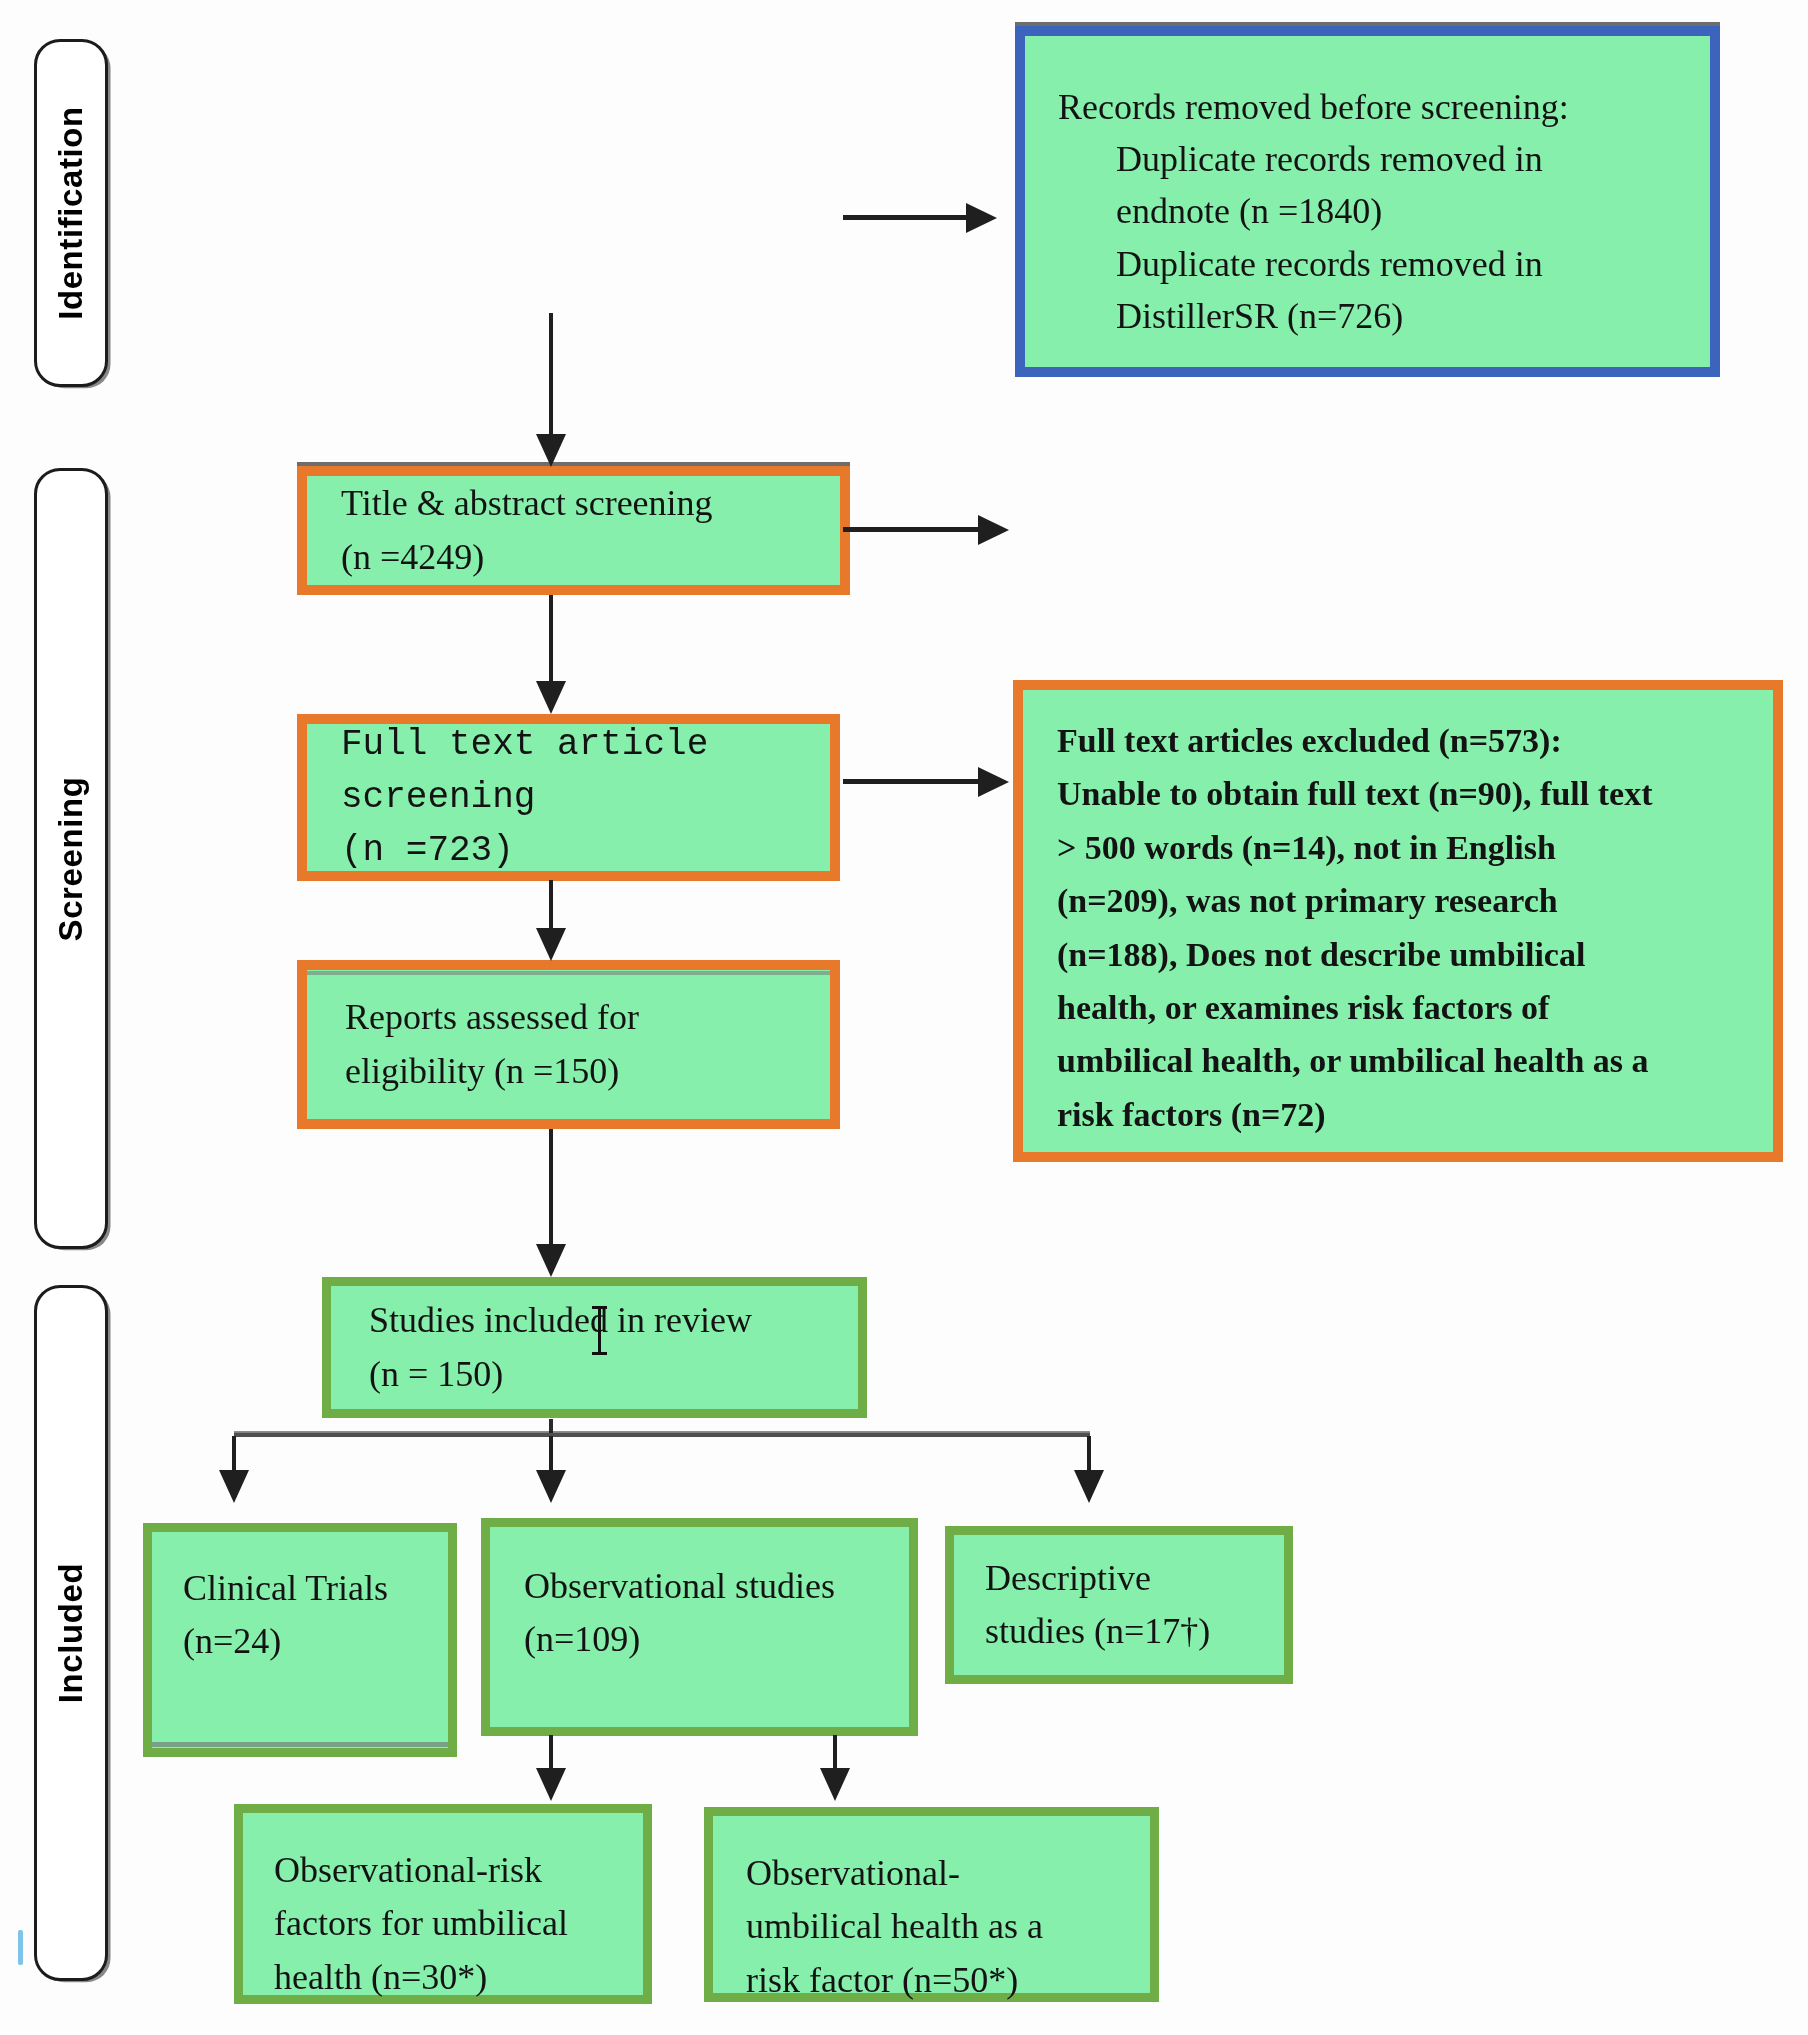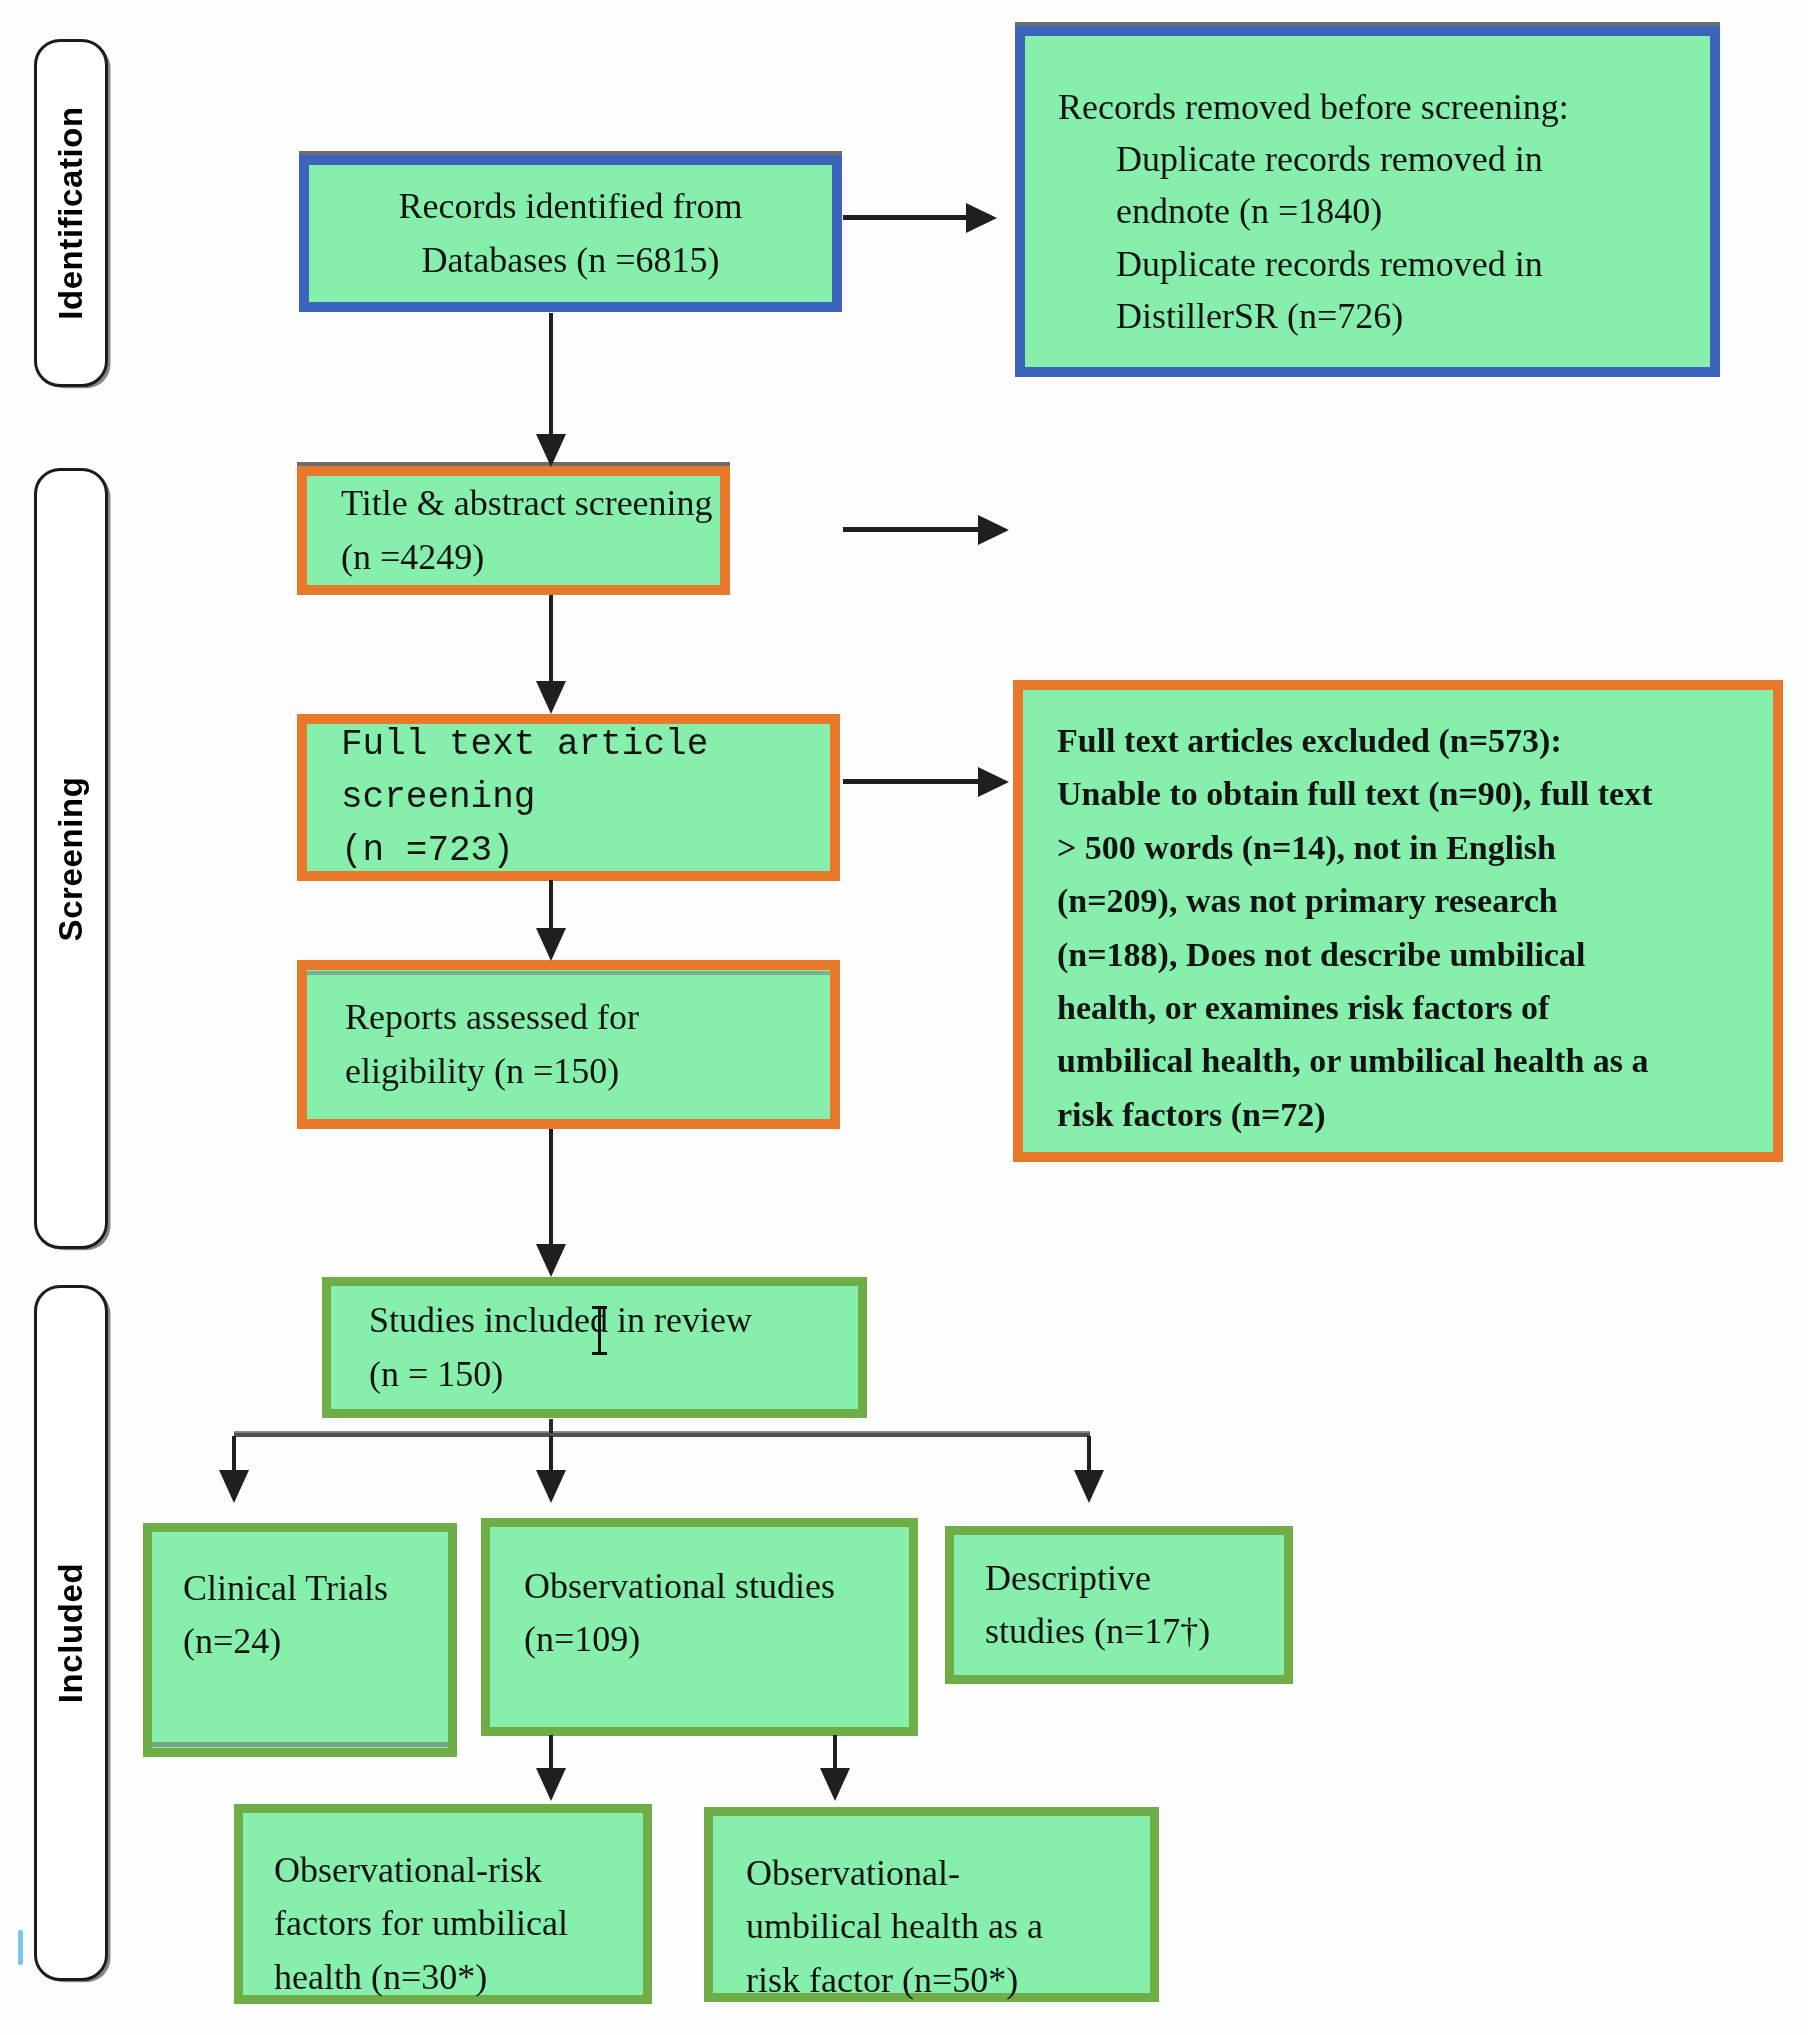--- a/index.html
+++ b/index.html
@@ -108,34 +108,30 @@
   <div class="stage" style="top:39px;height:348px;">
     <span>Identification</span>
   </div>
   <div class="stage" style="top:468px;height:781px;">
     <span>Screening</span>
   </div>
   <div class="stage" style="top:1285px;height:696px;">
     <span>Included</span>
   </div>
 
-  <div class="box blue edge-above" style="left:299px;top:155px;width:543px;height:157px;align-items:center;">
-    <div class="box-text" style="text-align:center;">Records identified from
-Databases (n =6815)</div>
-  </div>
 
   <div class="box blue edge-above top-align" style="left:1015px;top:26px;width:705px;height:351px;padding:45px 25px 0 33px;">
     <div class="rb-title">Records removed before screening:</div>
     <div class="rb-item">Duplicate records removed in
 endnote (n =1840)</div>
     <div class="rb-item">Duplicate records removed in
 DistillerSR (n=726)</div>
   </div>
 
-  <div class="box orange edge-above" style="left:297px;top:466px;width:433px;height:129px;padding-left:34px;">
+  <div class="box orange edge-above" style="left:297px;top:466px;width:553px;height:129px;padding-left:34px;">
     <div class="box-text">Title &amp; abstract screening
 (n =4249)</div>
   </div>
 
 
   <div class="box orange" style="left:297px;top:714px;width:543px;height:167px;padding-left:34px;font-family:Liberation Mono, monospace;">
     <div class="box-text">Full text article screening
 (n =723)</div>
   </div>
 

